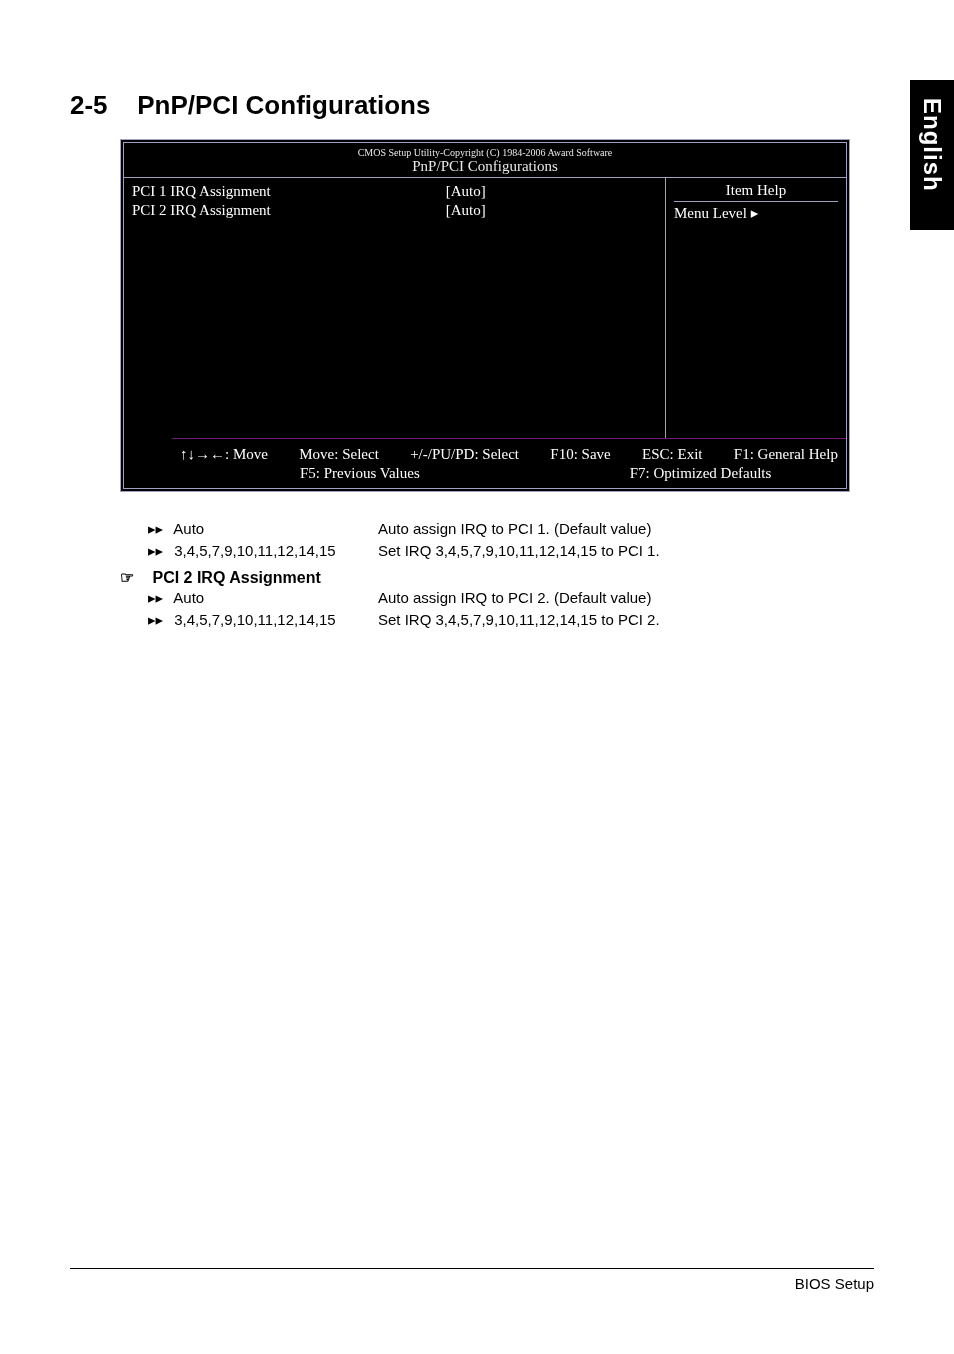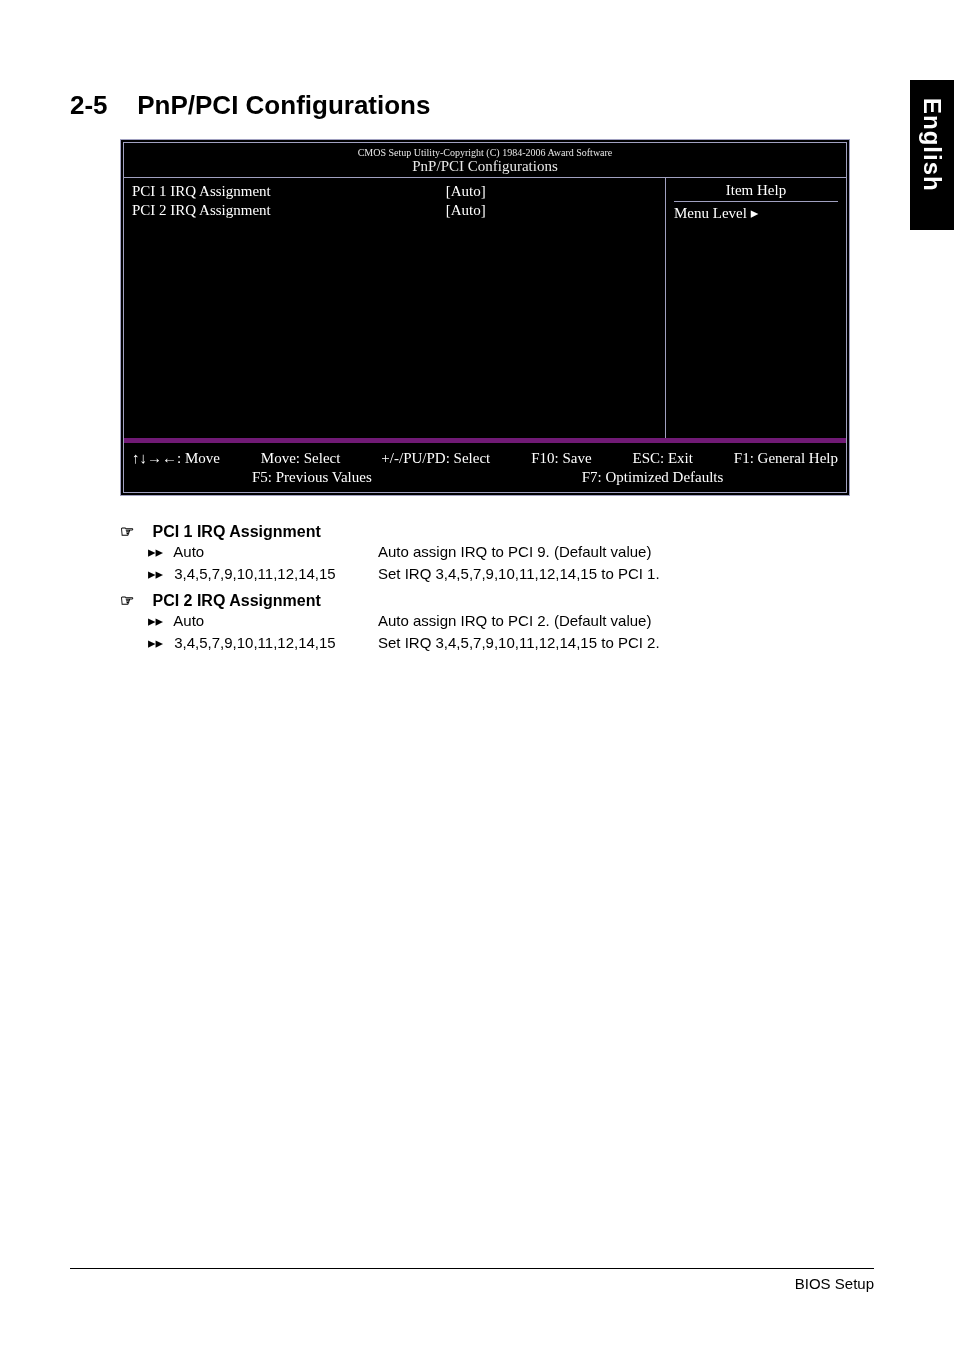--- a/index.html
+++ b/index.html
@@ -89,23 +89,24 @@
   .bios-row .label { flex: 1.2; }
   .bios-row .value { flex: 1; text-align: left; padding-left: 60px; }
   .item-help-hdr {
     text-align: center;
     border-bottom: 1px solid #a0a0c0;
     padding-bottom: 2px;
   }
   .menu-level { padding-top: 2px; }
 
   .bios-footer {
-    border-top: 5px solid #701a75;
+    border-top: 1px solid #701a75;
     padding: 6px 8px;
     font-size: 15px;
+    margin-left: 48px;
   }
   .footer-row {
     display: flex;
     justify-content: space-between;
     padding: 1px 0;
   }
   .footer-row span { white-space: nowrap; }
   .footer-row2 {
     display: flex;
     padding: 1px 0 0 0;
@@ -203,30 +204,26 @@
       </div>
       <div class="footer-row2">
         <span class="f5">F5: Previous Values</span>
         <span class="f7">F7: Optimized Defaults</span>
       </div>
     </div>
   </div>
 
   <div class="help-section">
 
-    <div class="help-heading">
-      <span class="hand-icon">☞</span>
-      <span>PCI 1 IRQ Assignment</span>
-    </div>
     <div class="help-row">
       <div class="help-opt">
         <span class="arrow">▸▸</span>
         <span>Auto</span>
       </div>
-      <div>Auto assign IRQ to PCI 9. (Default value)</div>
+      <div>Auto assign IRQ to PCI 1. (Default value)</div>
     </div>
     <div class="help-row">
       <div class="help-opt">
         <span class="arrow">▸▸</span>
         <span>3,4,5,7,9,10,11,12,14,15</span>
       </div>
       <div>Set IRQ 3,4,5,7,9,10,11,12,14,15 to PCI 1.</div>
     </div>
 
     <div class="help-heading">

